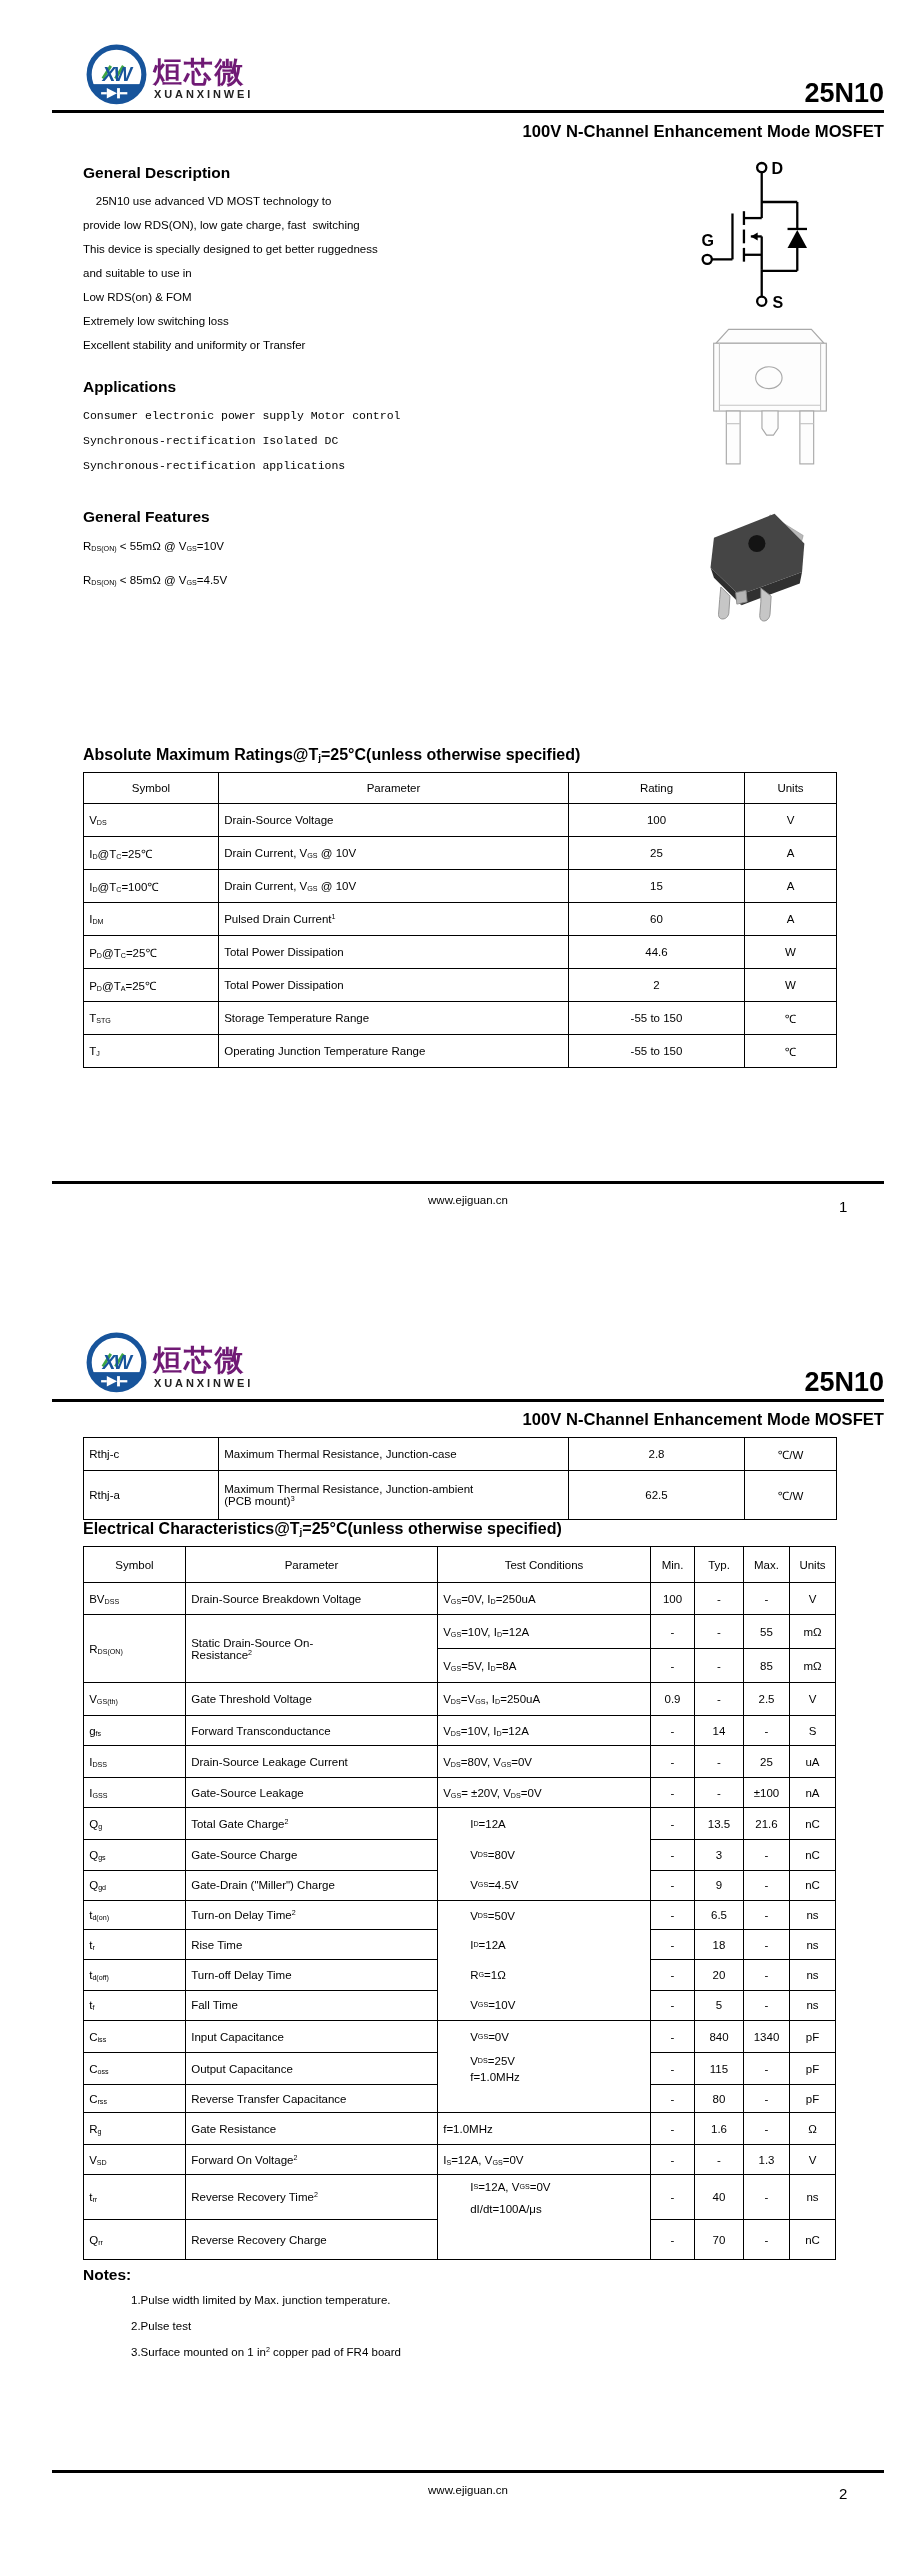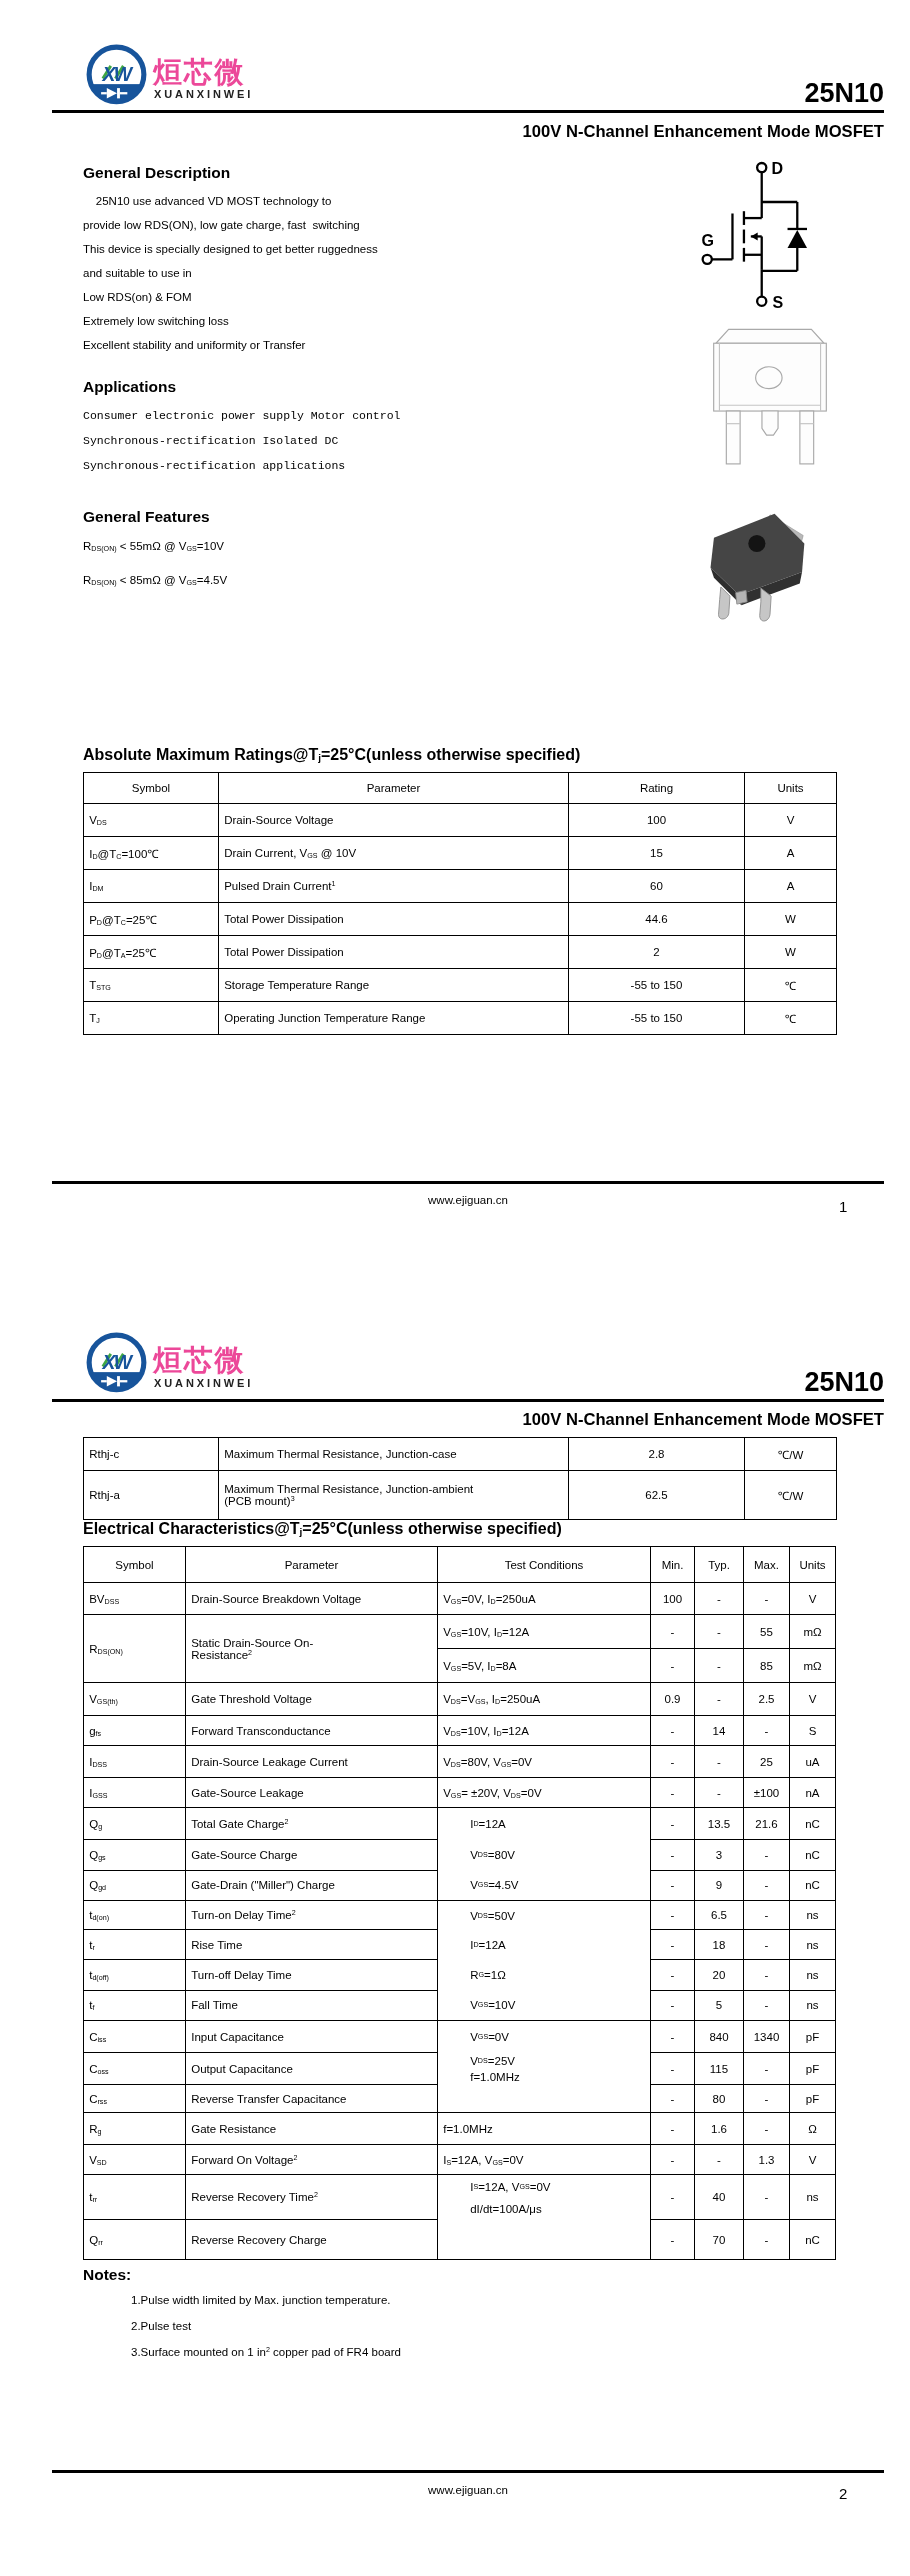--- a/index.html
+++ b/index.html
@@ -2,21 +2,21 @@
 <html style="font-size:9.2px"><head>
 <meta charset="utf-8">
 <style>
   * { margin:0; padding:0; box-sizing:border-box; }
   html,body { background:#ffffff; }
   body { width:910px; height:2576px; position:relative; font-family:"Liberation Sans", sans-serif; color:#000; overflow:hidden; }
   .abs { position:absolute; }
   .sheet { position:absolute; left:0; top:0; width:910px; height:2576px; background:#fff; }
 
   
-  .brand-cn { font-size:29px; font-weight:bold; letter-spacing:1.7px; color:#ec4899; }
+  .brand-cn { font-size:29px; font-weight:bold; letter-spacing:1.7px; color:#701a75; }
   .brand-en { font-size:11px; letter-spacing:2.9px; color:#222; font-weight:bold; }
   .part-no  { font-size:27px; font-weight:bold; text-align:right; }
   .rule     { background:#000; height:2.9px; }
   .subtitle { font-size:16.6px; font-weight:bold; text-align:right; }
 
   .h1 { font-size:15.5px; font-weight:bold; }
   .h1b{ font-size:16px; font-weight:bold; }
 
   .textblock .ln { font-size:11.5px; height:24px; line-height:24px; white-space:pre; }
   .textblock.apps .ln { height:25px; line-height:25px; }
@@ -168,20 +168,26 @@
           </tr>
         </thead>
       <tbody>
           <tr style="height:33px">
             <td class="l">V<sub>DS</sub></td>
             <td class="l">Drain-Source Voltage</td>
             <td class="c">100</td>
             <td class="c">V</td>
           </tr>
           <tr style="height:33px">
+            <td class="l">I<sub>D</sub>@T<sub>C</sub>=25℃</td>
+            <td class="l">Drain Current, V<sub>GS</sub> @ 10V</td>
+            <td class="c">25</td>
+            <td class="c">A</td>
+          </tr>
+          <tr style="height:33px">
             <td class="l">I<sub>D</sub>@T<sub>C</sub>=100℃</td>
             <td class="l">Drain Current, V<sub>GS</sub> @ 10V</td>
             <td class="c">15</td>
             <td class="c">A</td>
           </tr>
           <tr style="height:33px">
             <td class="l">I<sub>DM</sub></td>
             <td class="l">Pulsed Drain Current<sup>1</sup></td>
             <td class="c">60</td>
             <td class="c">A</td>

